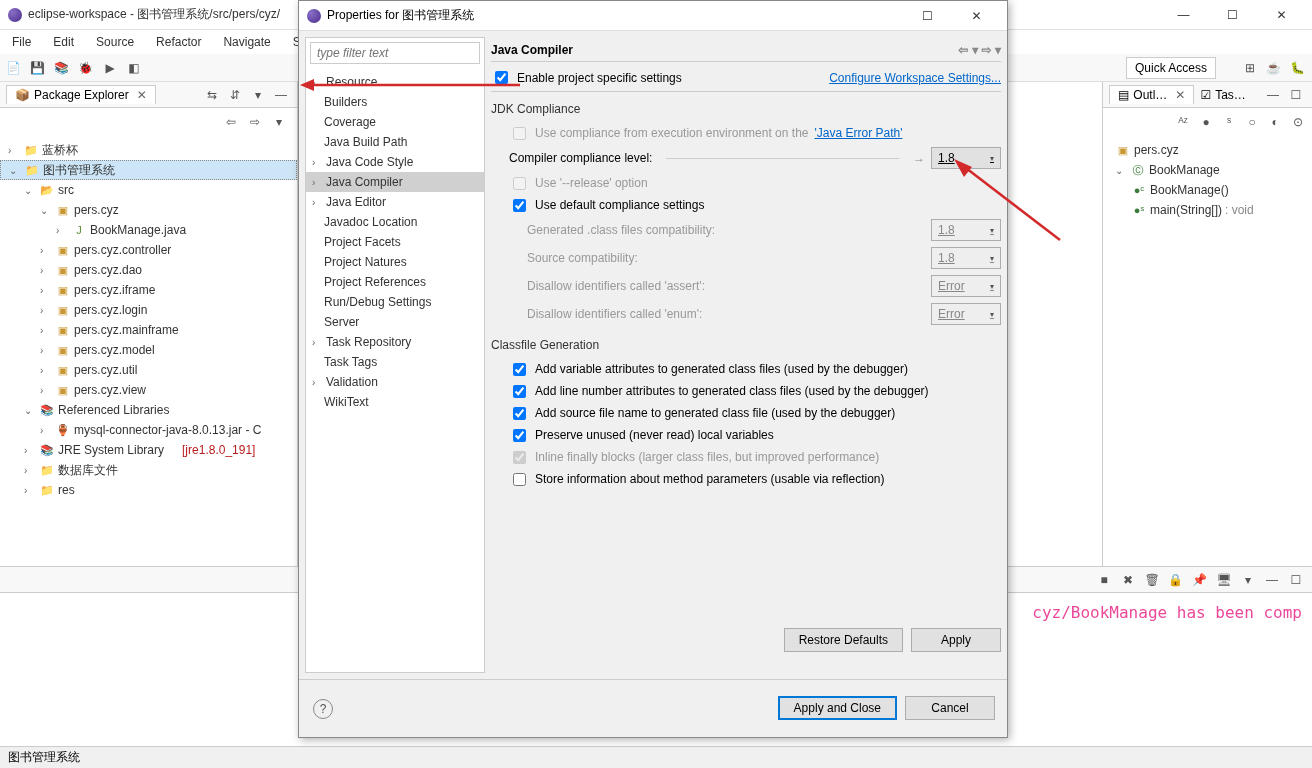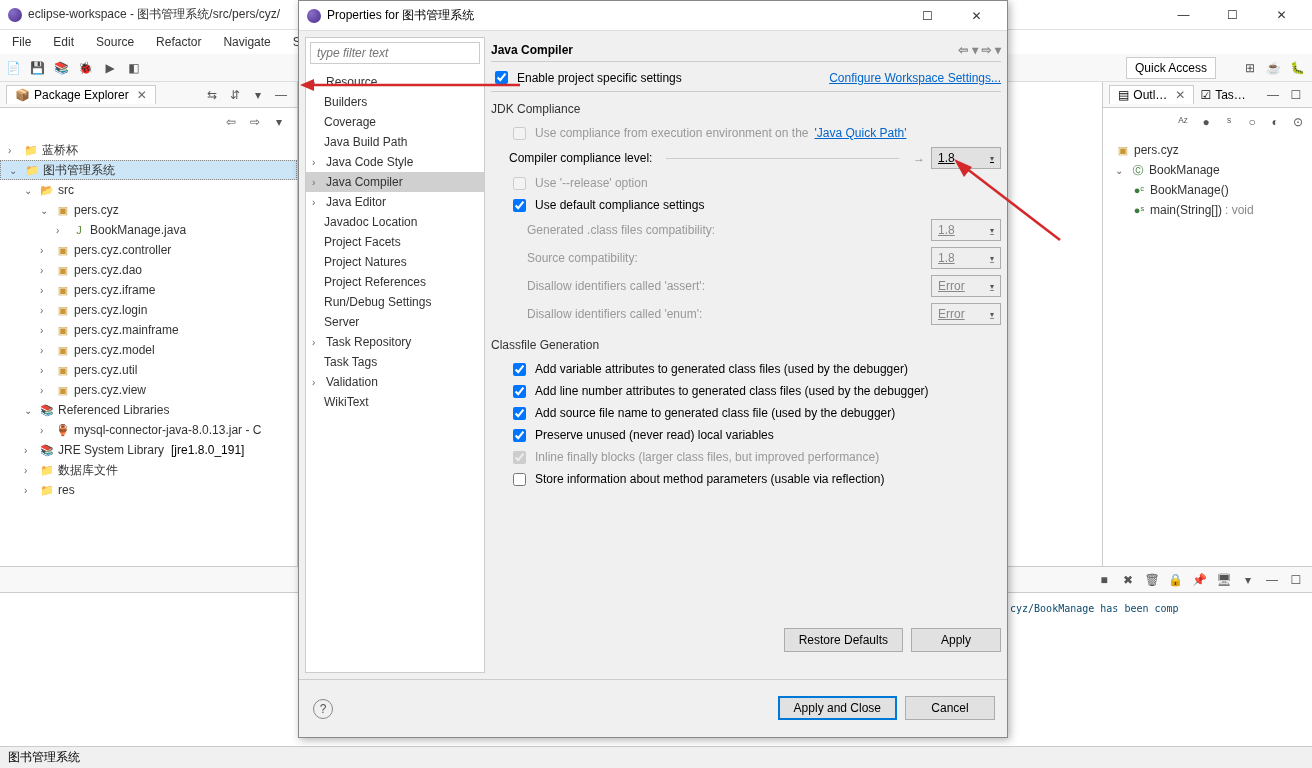--- a/index.html
+++ b/index.html
@@ -60,21 +60,21 @@
 .combo .arrow { font-size: 8px; color: #555; }
 .fieldset-title { color: #333; margin: 10px 0 6px 0; }
 .dialog-buttons { height: 56px; border-top: 1px solid #ccc; display: flex; align-items: center; justify-content: flex-end; padding: 0 12px; gap: 8px; }
 .btn { min-width: 90px; height: 24px; border: 1px solid #adadad; background: #e1e1e1; display: flex; align-items: center; justify-content: center; padding: 0 14px; }
 .btn.primary { border: 2px solid #0078d7; }
 .help-icon { position: absolute; left: 14px; bottom: 18px; width: 20px; height: 20px; border: 1px solid #888; border-radius: 50%; display: flex; align-items: center; justify-content: center; color: #555; }
 .restore-row { display: flex; justify-content: flex-end; gap: 8px; padding: 8px 0; }
 
 
 .arrow-annot { position: absolute; z-index: 20; pointer-events: none; }
-.console-text { color: #0c4a6e; font-family: Consolas, monospace; font-size: 10px; }
+.console-text { color: #ec4899; font-family: Consolas, monospace; font-size: 16px; text-align: right; }
 .bottom-pane { position: absolute; left: 0; right: 0; bottom: 22px; height: 180px; border-top: 1px solid #ccc; background: #fff; }
 .bottom-toolbar { height: 26px; background: #f8f8f8; border-bottom: 1px solid #ccc; display: flex; align-items: center; justify-content: flex-end; padding: 0 6px; gap: 4px; }
 .eclipse-icon { display:inline-block; width:14px; height:14px; background: radial-gradient(circle at 30% 30%, #8a6fc9, #4a2e8a); border-radius:50%; }
 </style>
 </head>
 <body>
 
 <div class="main-window">
   <div class="titlebar">
     <span class="eclipse-icon"></span>
@@ -200,21 +200,21 @@
           </div>
         <div class="tree-row" style="padding-left:40px">
             <span class="expander">›</span>
             <span class="tree-icon lib-icon">🏺</span>
             <span>mysql-connector-java-8.0.13.jar - C</span>
           </div>
         <div class="tree-row" style="padding-left:24px">
             <span class="expander">›</span>
             <span class="tree-icon lib-icon">📚</span>
             <span>JRE System Library</span>
-            <span style="color:#000000;margin-left:4px">[jre1.8.0_191]</span>
+            <span style="color:#b91c1c;margin-left:15px">[jre1.8.0_191]</span>
           </div>
         <div class="tree-row" style="padding-left:24px">
             <span class="expander">›</span>
             <span class="tree-icon folder-icon">📁</span>
             <span>数据库文件</span>
           </div>
         <div class="tree-row" style="padding-left:24px">
             <span class="expander">›</span>
             <span class="tree-icon folder-icon">📁</span>
             <span>res</span>
@@ -378,21 +378,21 @@
           <input type="checkbox" checked="" style="">
           <span>Enable project specific settings</span>
           <span style="margin-left:auto" class="link">Configure Workspace Settings...</span>
         </div>
 
         <div class="fieldset-title">JDK Compliance</div>
         <div class="indent">
           <div class="check-row disabled">
             <input type="checkbox" disabled="" style="">
             <span>Use compliance from execution environment on the </span>
-            <span class="link">'Java Quick Path'</span>
+            <span class="link">'Java Error Path'</span>
           </div>
           <div class="combo-row">
             <span class="label">Compiler compliance level:</span>
             <span class="filler"></span>
             <span style="color:#888">→</span>
             <div class="combo">
                 <span>1.8</span>
                 <span class="arrow">▾</span>
               </div>
           </div>

